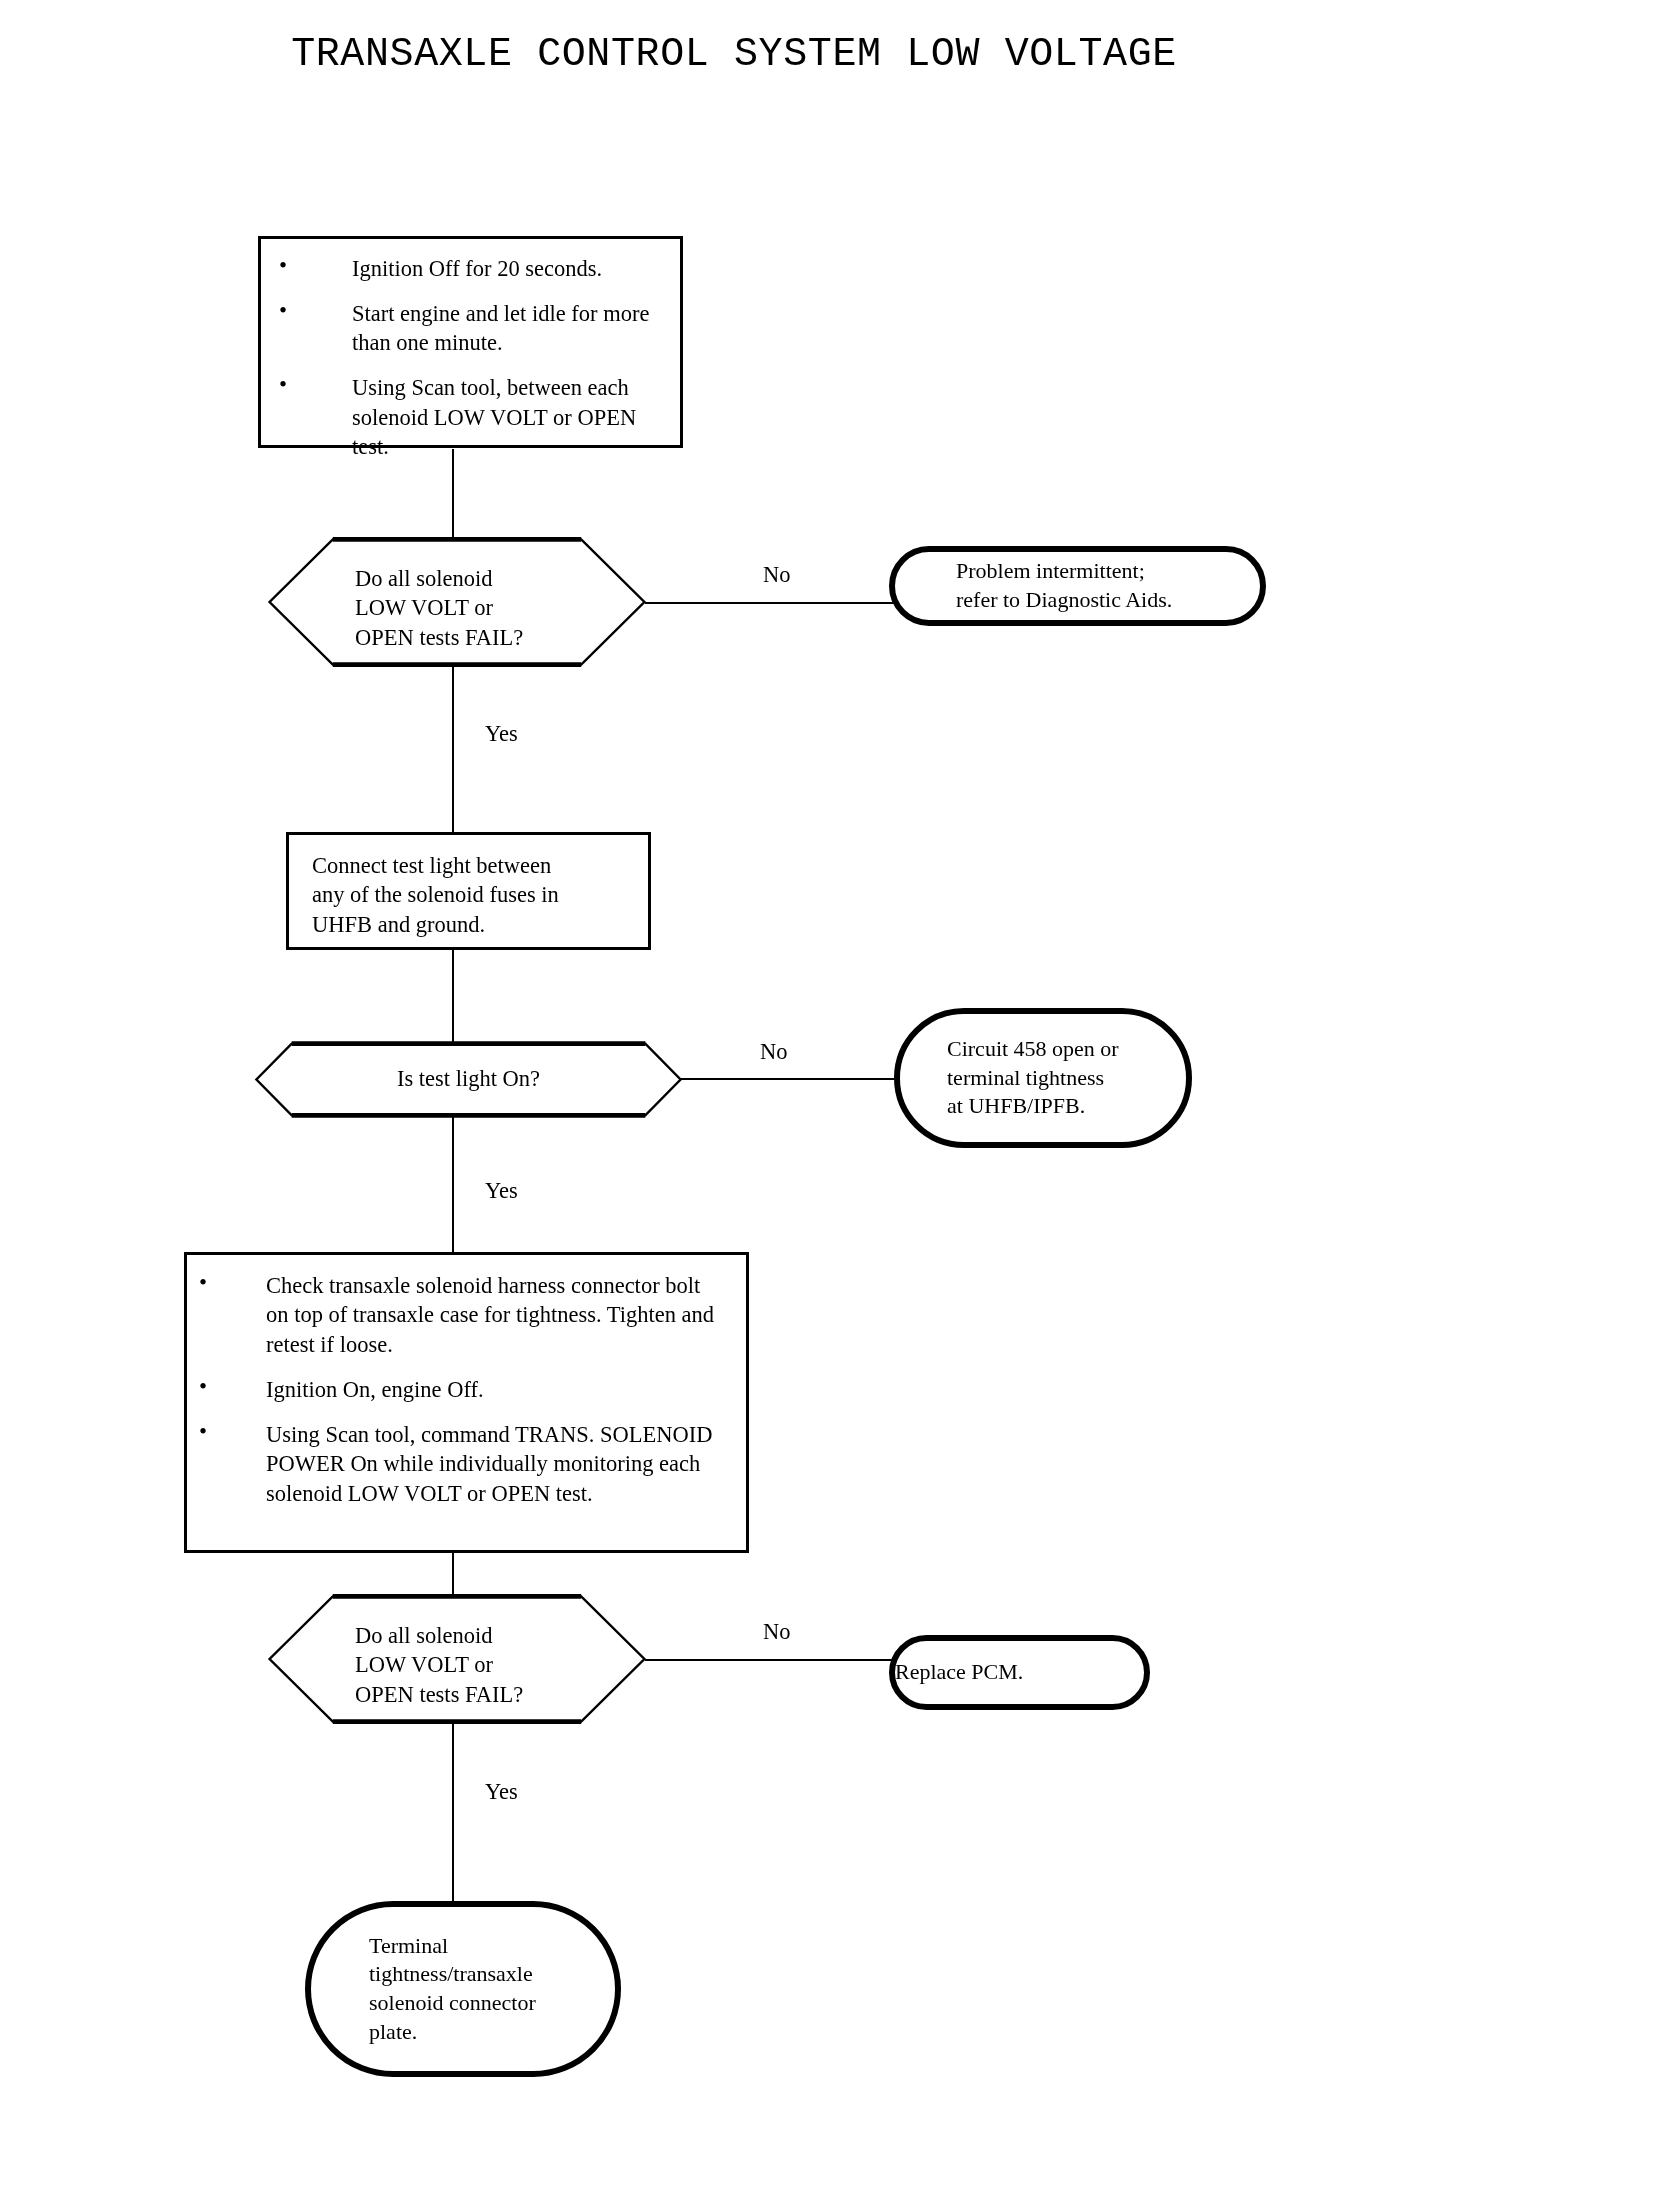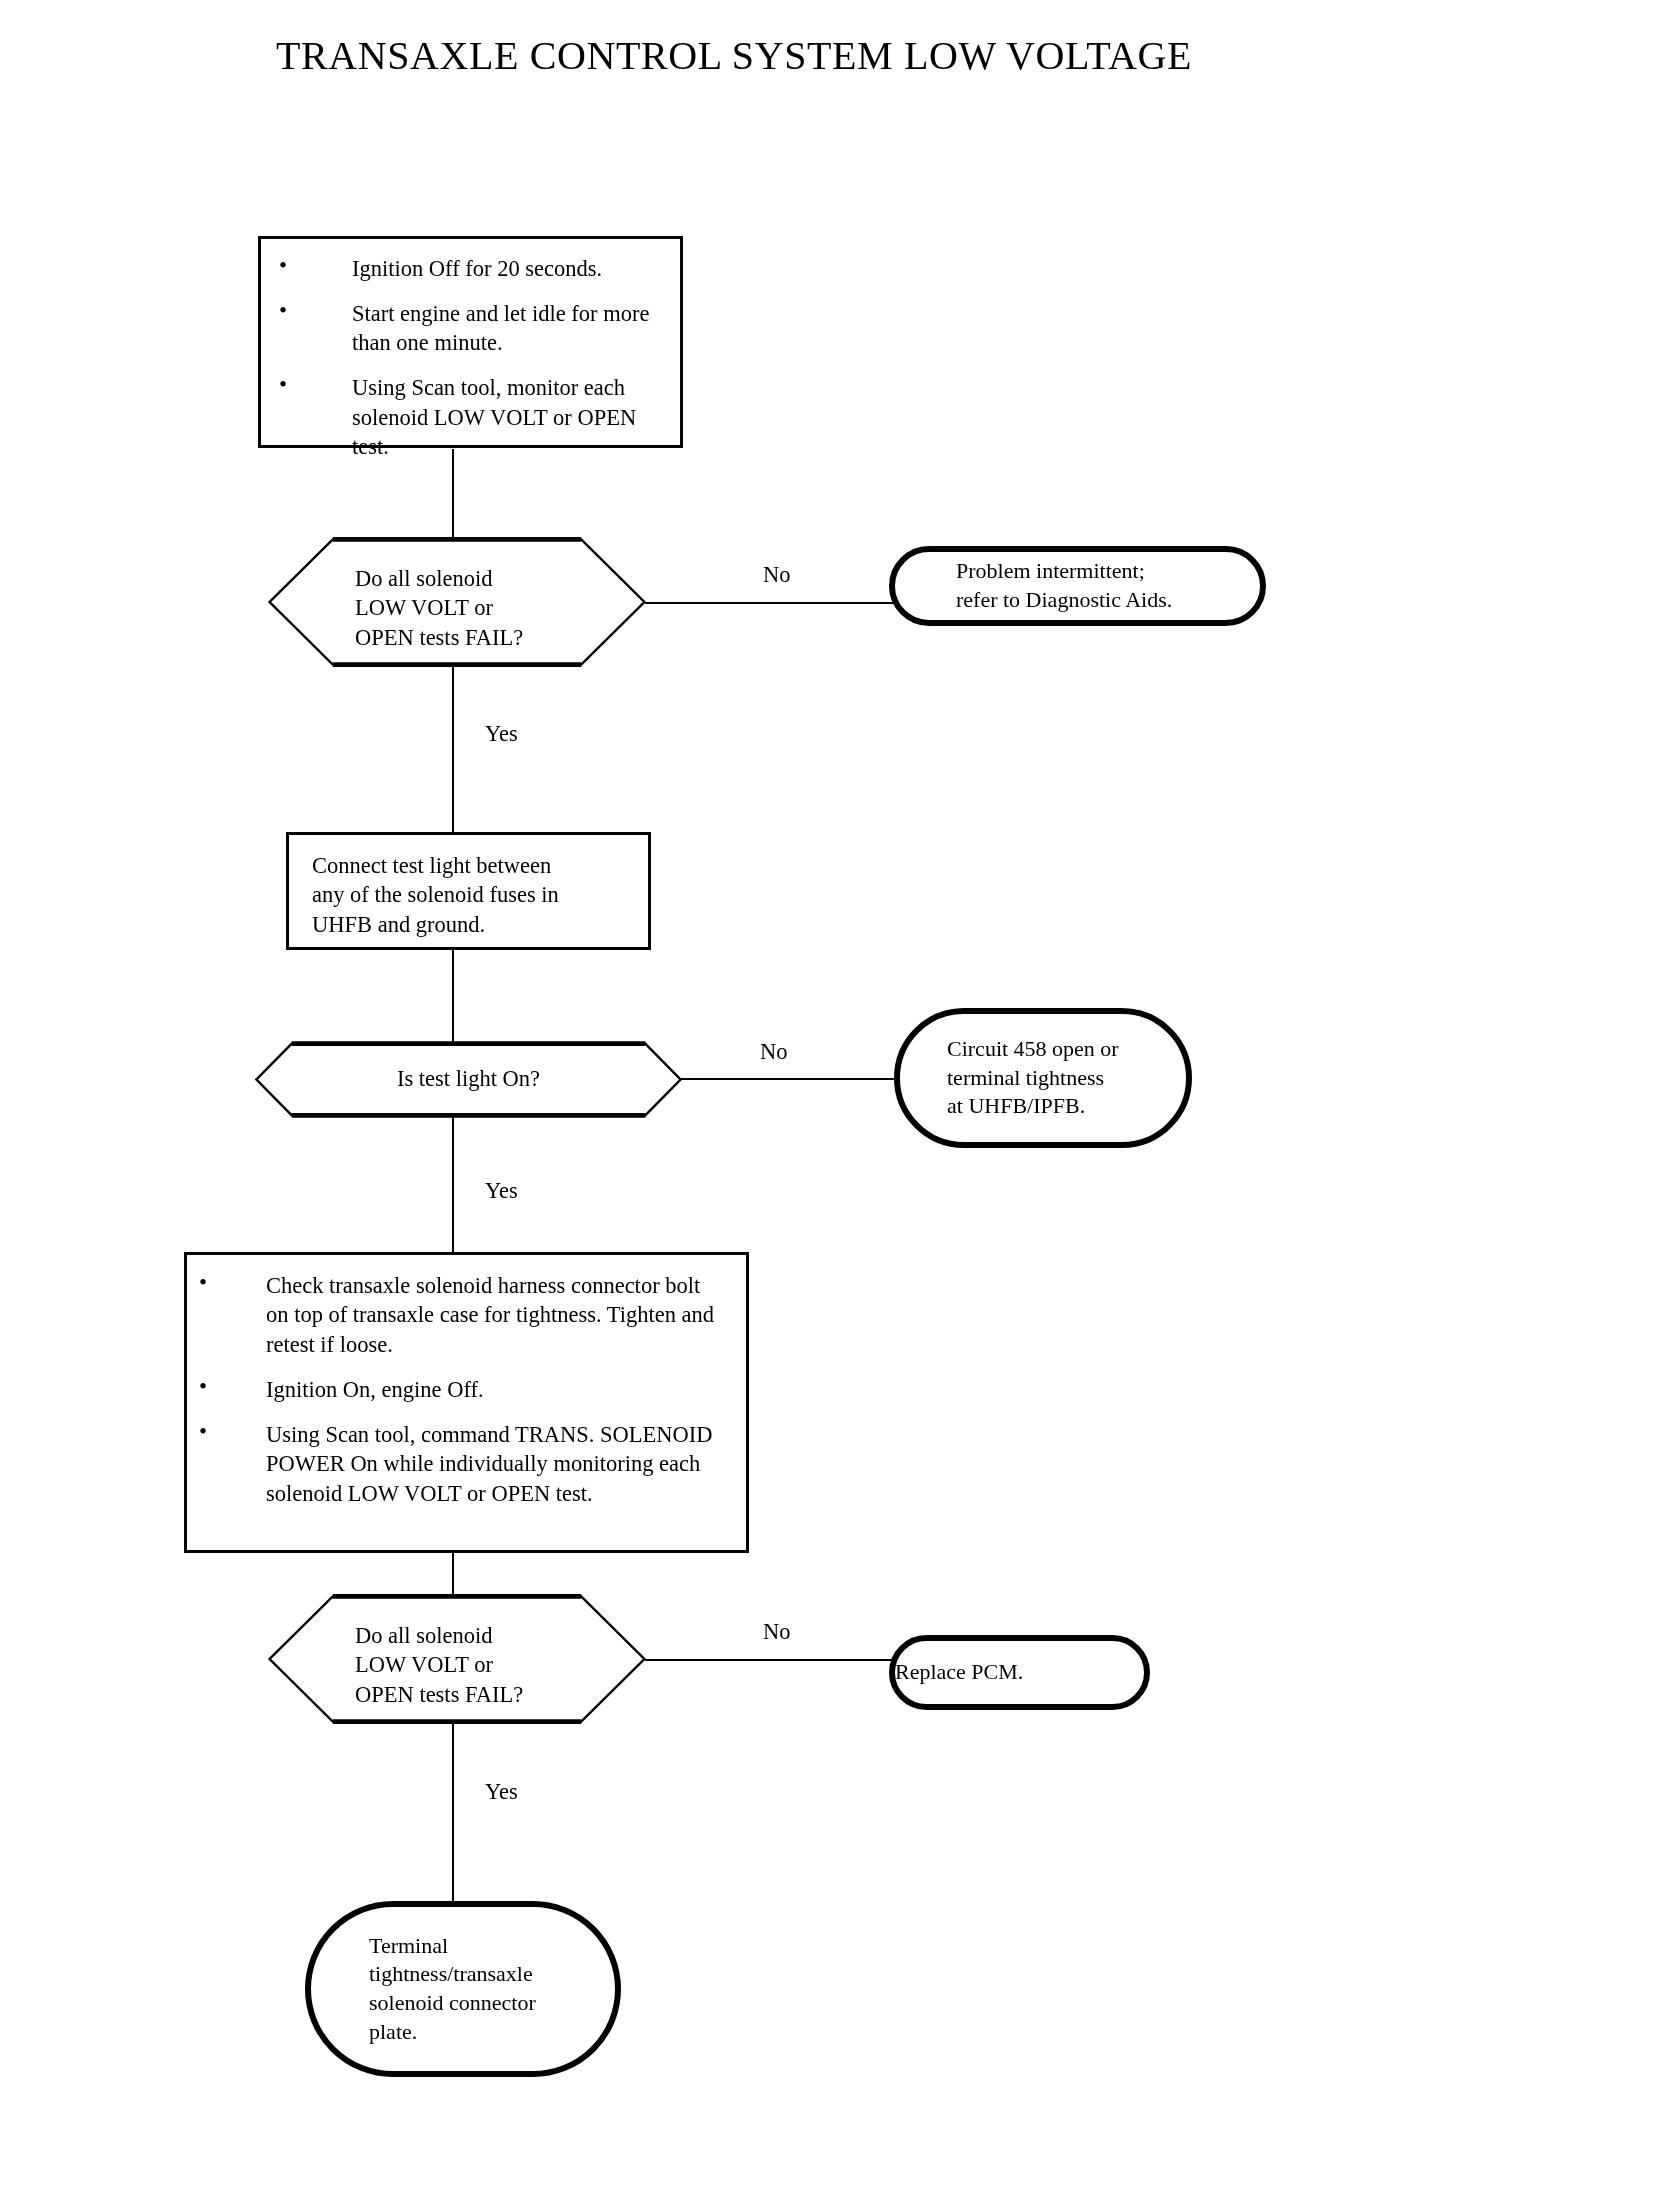--- a/index.html
+++ b/index.html
@@ -18,21 +18,21 @@
     overflow: hidden;
   }
 
   
   #title {
     position: absolute;
     left: 0;
     top: 32px;
     width: 1468px;
     text-align: center;
-    font-family: Liberation Serif, serif;
+    font-family: Liberation Mono, monospace;
     font-size: 40px;
     letter-spacing: 0.6px;
     font-weight: 400;
     white-space: nowrap;
   }
 
   
   .proc-box {
     position: absolute;
     box-sizing: border-box;
@@ -135,21 +135,21 @@
       <li>
         <span class="bullet-dot">•</span>
         <span class="bullet-text" style="margin-left:73px;">Ignition Off for 20 seconds.</span>
       </li>
       <li>
         <span class="bullet-dot">•</span>
         <span class="bullet-text" style="margin-left:73px;">Start engine and let idle for more than one minute.</span>
       </li>
       <li>
         <span class="bullet-dot">•</span>
-        <span class="bullet-text" style="margin-left:73px;">Using Scan tool, monitor each solenoid LOW VOLT or OPEN test.</span>
+        <span class="bullet-text" style="margin-left:73px;">Using Scan tool, between each solenoid LOW VOLT or OPEN test.</span>
       </li>
     </ul>
   </div>
 
   <div class="vline" style="left:452px; top:449px; height:91px;"></div>
 
   <div class="hexwrap" style="left:267px; top:537px; width:380px; height:130px;">
     <svg width="380" height="130" viewBox="0 0 625 214" aria-hidden="true">
       <polygon points="108,4 517,4 621,107 517,210 108,210 4,107" fill="#ffffff" stroke="#000000" stroke-width="4"></polygon>
       <line x1="108" y1="4" x2="517" y2="4" stroke="#000000" stroke-width="8"></line>

